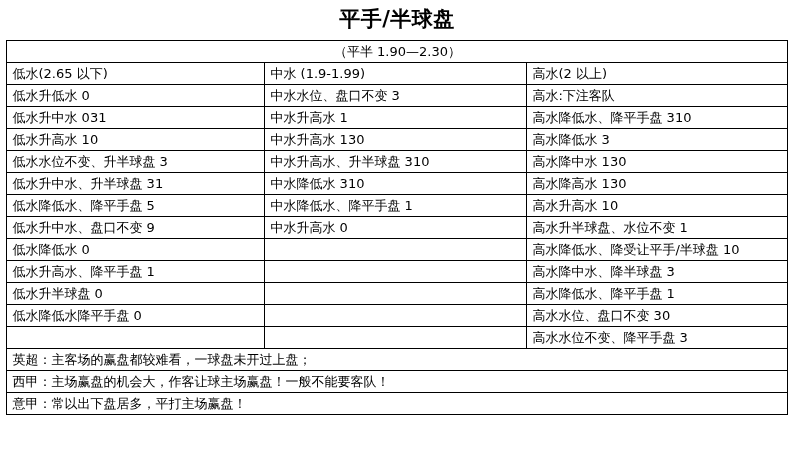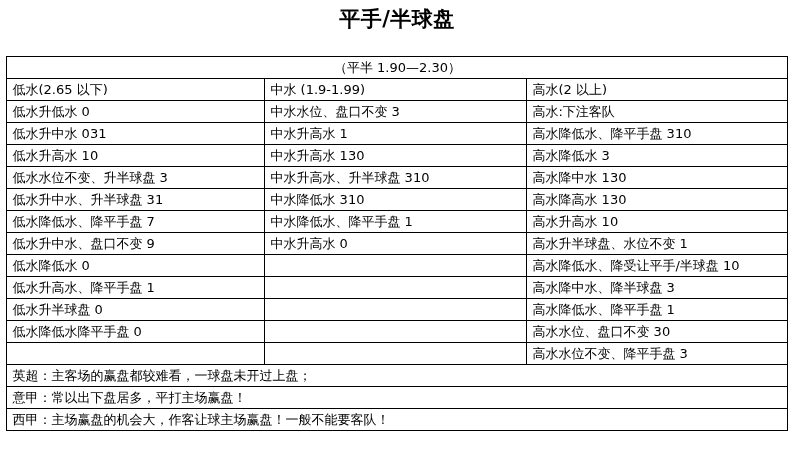--- a/index.html
+++ b/index.html
@@ -25,21 +25,21 @@
     font-size: 21px;
     font-weight: bold;
     line-height: 1;
     padding-top: 9px;
     padding-bottom: 10px;
     letter-spacing: 0.5px;
   }
   table.grid {
     border-collapse: collapse;
     width: 780px;
-    margin: 16px auto;
+    margin: 0 auto;
     table-layout: fixed;
   }
   table.grid td {
     border: 1px solid #000000;
     font-size: 13px;
     line-height: 15px;
     padding: 3px 4px 3px 5px;
     vertical-align: middle;
     height: 19px;
     box-sizing: border-box;
@@ -116,21 +116,21 @@
         <td>低水水位不变、升半球盘 3</td>
         <td>中水升高水、升半球盘 310</td>
         <td>高水降中水 130</td>
       </tr>
       <tr>
         <td>低水升中水、升半球盘 31</td>
         <td>中水降低水 310</td>
         <td>高水降高水 130</td>
       </tr>
       <tr>
-        <td>低水降低水、降平手盘 7</td>
+        <td>低水降低水、降平手盘 5</td>
         <td>中水降低水、降平手盘 1</td>
         <td>高水升高水 10</td>
       </tr>
       <tr>
         <td>低水升中水、盘口不变 9</td>
         <td>中水升高水 0</td>
         <td>高水升半球盘、水位不变 1</td>
       </tr>
       <tr>
         <td>低水降低水 0</td>
@@ -155,22 +155,22 @@
       <tr>
         <td class="empty"></td>
         <td class="empty"></td>
         <td>高水水位不变、降平手盘 3</td>
       </tr>
 
       <tr class="note">
         <td colspan="3">英超：主客场的赢盘都较难看，一球盘未开过上盘；</td>
       </tr>
       <tr class="note">
-        <td colspan="3">意甲：常以出下盘居多，平打主场赢盘！</td>
+        <td colspan="3">西甲：主场赢盘的机会大，作客让球主场赢盘！一般不能要客队！</td>
       </tr>
       <tr class="note">
-        <td colspan="3">西甲：主场赢盘的机会大，作客让球主场赢盘！一般不能要客队！</td>
+        <td colspan="3">意甲：常以出下盘居多，平打主场赢盘！</td>
       </tr>
 
     </tbody>
   </table>
 
 </div>
 
 </body></html>

